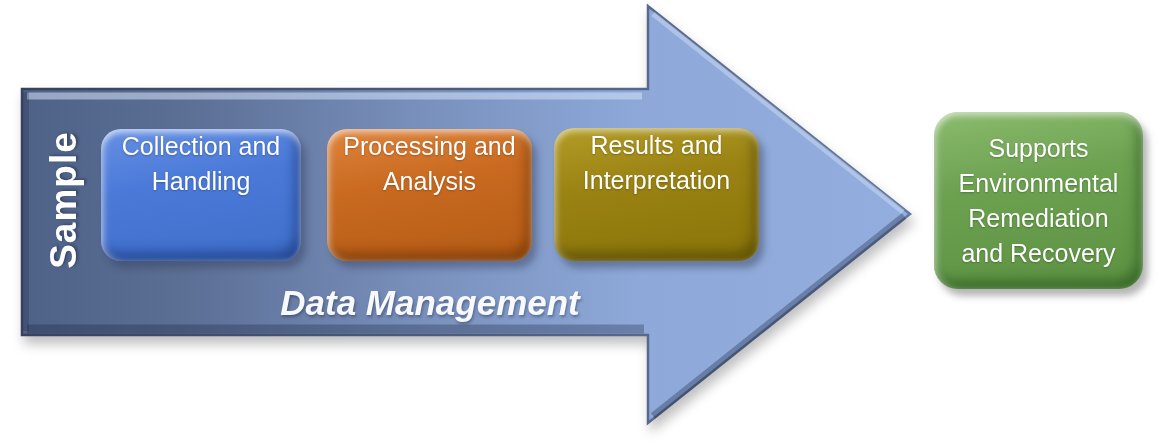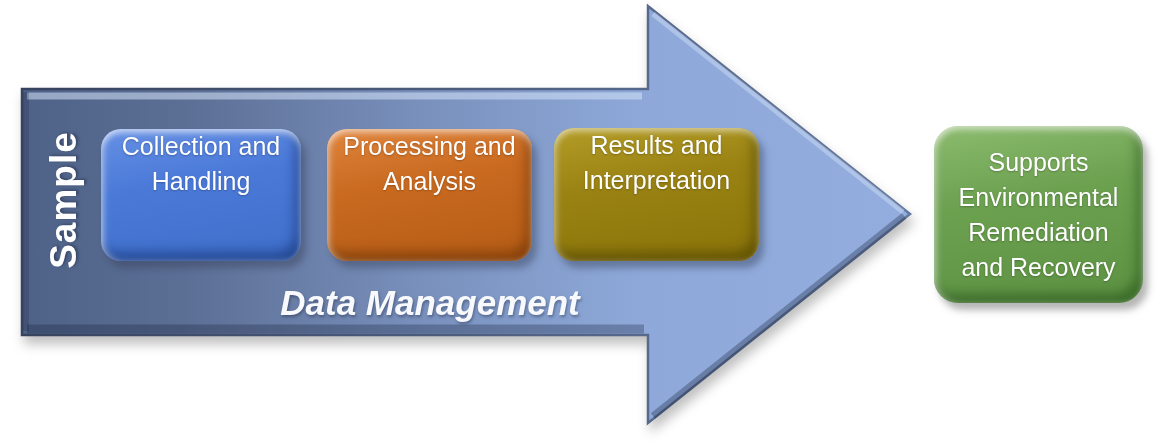--- a/index.html
+++ b/index.html
@@ -46,21 +46,21 @@
     box-shadow:inset 0 4px 6px rgba(255,255,255,0.50), inset 4px 0 6px rgba(255,255,255,0.25),
                inset -6px -9px 12px rgba(90,40,0,0.50), 5px 7px 7px rgba(55,65,90,0.45);
   }
   .box-olive{
     left:554px;top:128px;width:205px;height:133px;
     background:linear-gradient(170deg,#b39c26 0%,#9a8313 40%,#8a7409 100%);
     box-shadow:inset 0 4px 6px rgba(255,255,255,0.45), inset 4px 0 6px rgba(255,255,255,0.22),
                inset -6px -9px 12px rgba(70,58,0,0.55), 5px 7px 7px rgba(55,65,90,0.45);
   }
   .outcome-box{
-    position:absolute;left:934px;top:126px;width:209px;height:177px;border-radius:24px;
+    position:absolute;left:934px;top:112px;width:209px;height:177px;border-radius:24px;
     background:linear-gradient(170deg,#8cbb6e 0%,#6ca150 40%,#5c9142 100%);
     box-shadow:inset 0 4px 6px rgba(255,255,255,0.50), inset 4px 0 6px rgba(255,255,255,0.25),
                inset -6px -9px 12px rgba(25,70,15,0.50), 5px 7px 7px rgba(110,110,110,0.50);
     display:flex;align-items:center;justify-content:center;
   }
 </style>
 </head>
 <body>
 
 <div class="canvas">

